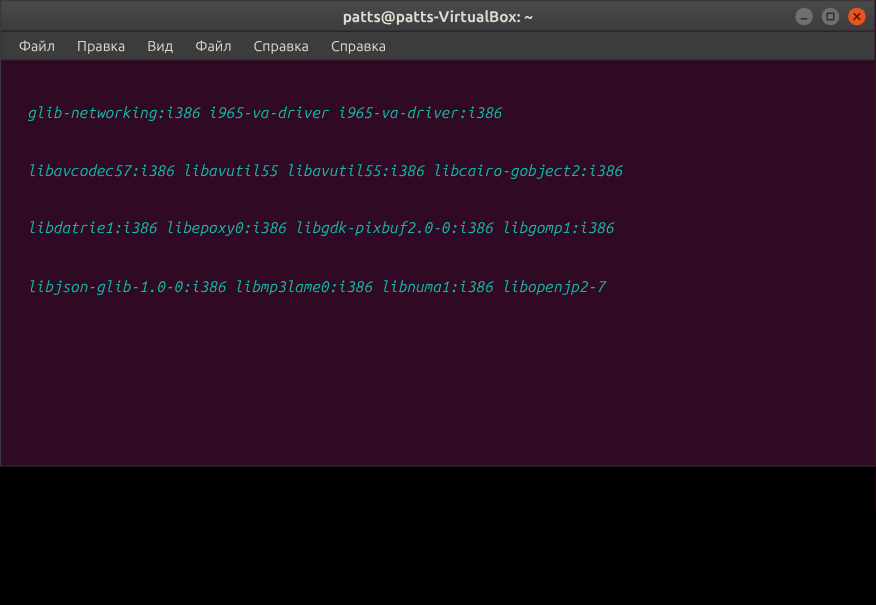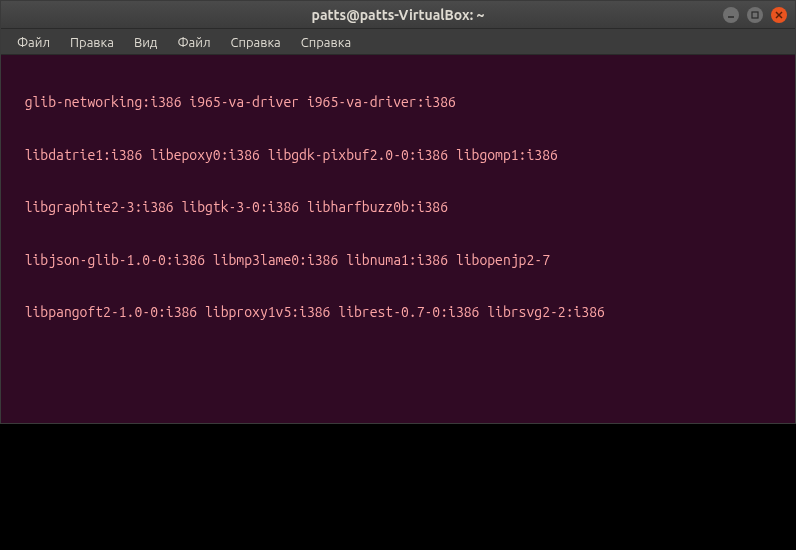--- a/index.html
+++ b/index.html
@@ -82,23 +82,24 @@
       padding: 2px 8px;
       cursor: pointer;
     }
     .terminal {
       flex: 1;
       background: #300a24;
       padding: 4px 8px;
       overflow: hidden;
       font-size: 14px;
       line-height: 1.25;
-      color: #fca5a5;
+      color: #14b8a6;
       white-space: pre-wrap;
       word-break: break-all;
+      font-style: italic;
     }
     .terminal-line {
       font-family: "Ubuntu Mono", "DejaVu Sans Mono", monospace;
     }
   </style>
 </head>
 <body>
 
 <div class="window">
   <div class="titlebar">
@@ -127,24 +128,23 @@
     <span class="menu-item">Файл</span>
     <span class="menu-item">Правка</span>
     <span class="menu-item">Вид</span>
     <span class="menu-item">Файл</span>
     <span class="menu-item">Справка</span>
     <span class="menu-item">Справка</span>
   </div>
 
   <div class="terminal">
     <div class="terminal-line">  glib-networking:i386 i965-va-driver i965-va-driver:i386</div>
+    <div class="terminal-line">  libavcodec57:i386 libavutil55 libavutil55:i386 libcairo-gobject2:i386</div>
     <div class="terminal-line">  libdatrie1:i386 libepoxy0:i386 libgdk-pixbuf2.0-0:i386 libgomp1:i386</div>
-    <div class="terminal-line">  libgraphite2-3:i386 libgtk-3-0:i386 libharfbuzz0b:i386</div>
     <div class="terminal-line">  libjson-glib-1.0-0:i386 libmp3lame0:i386 libnuma1:i386 libopenjp2-7</div>
-    <div class="terminal-line">  libpangoft2-1.0-0:i386 libproxy1v5:i386 librest-0.7-0:i386 librsvg2-2:i386</div>
     
     
     
     
     
     
     
     
     
     

